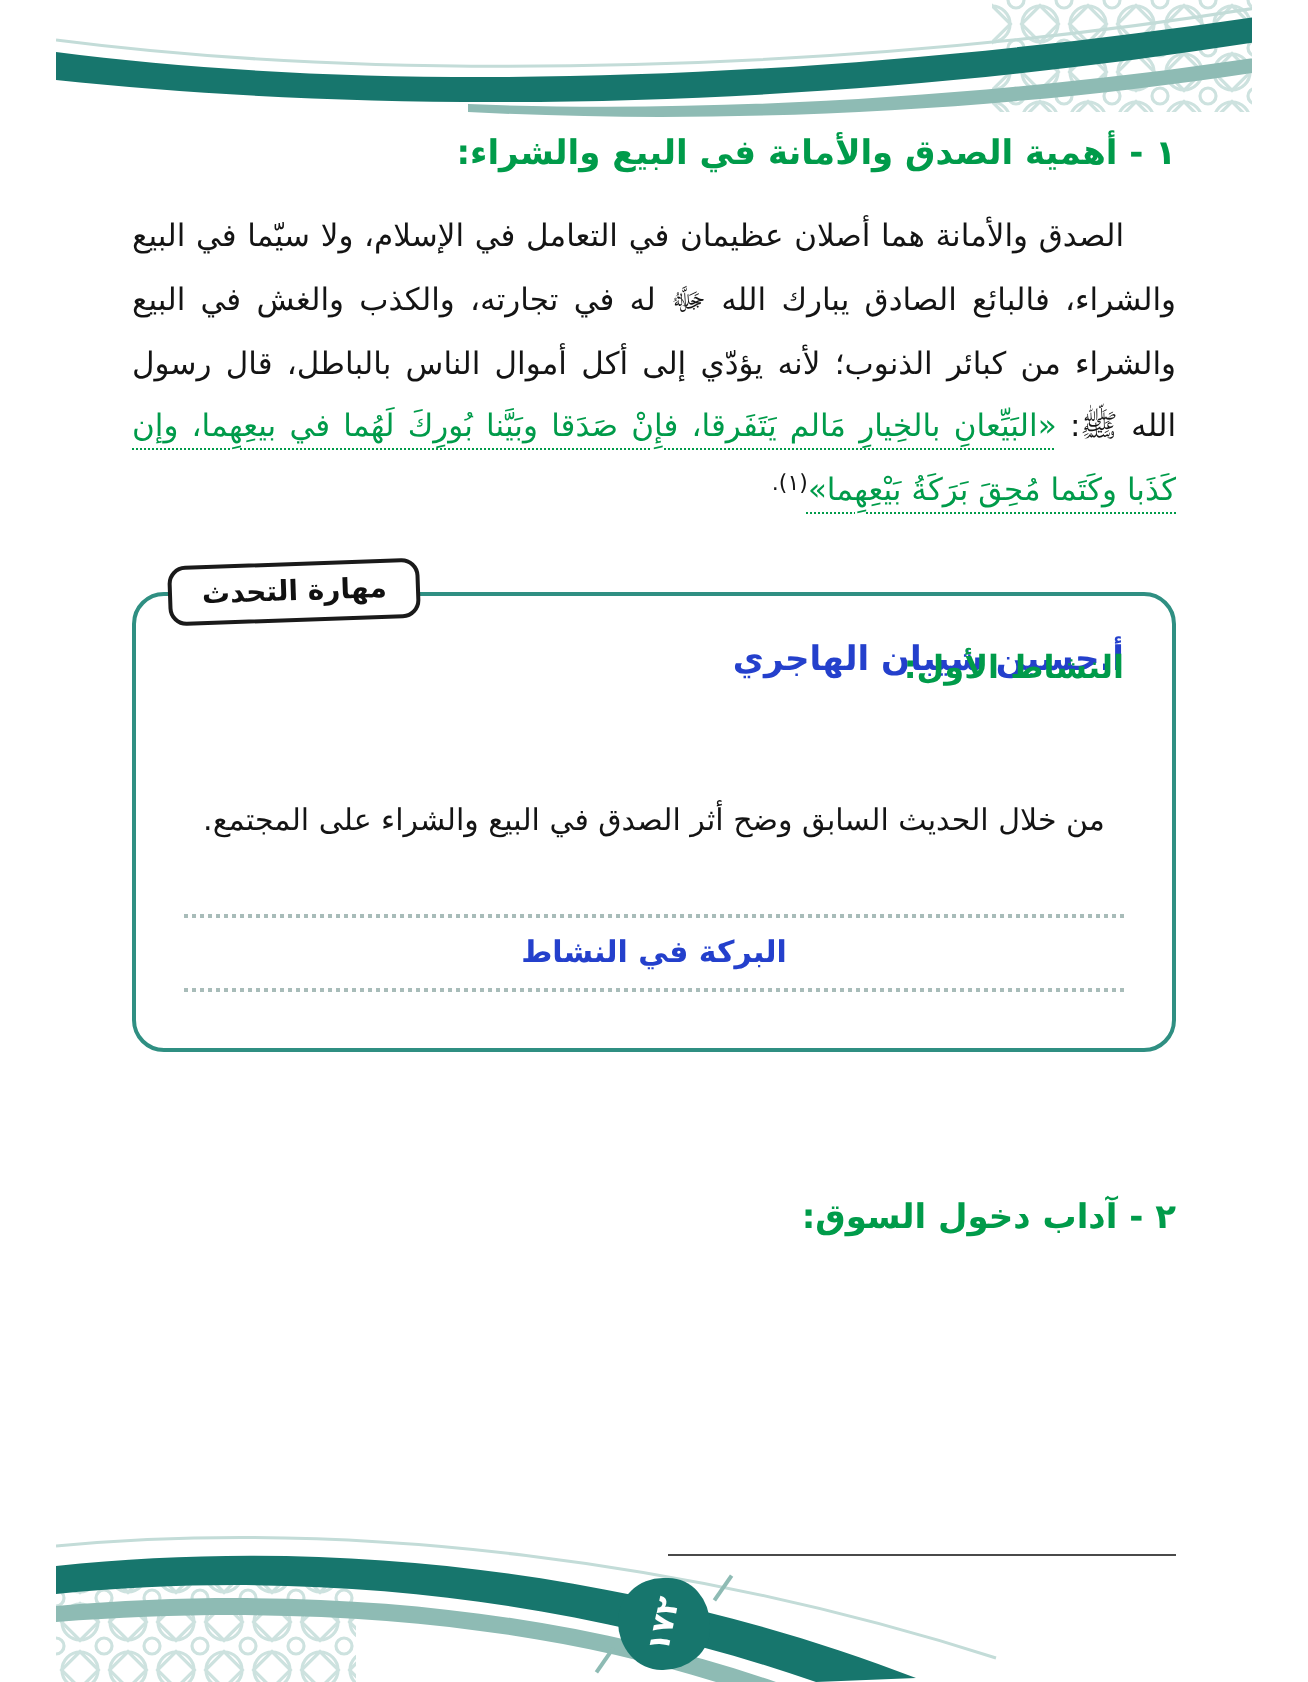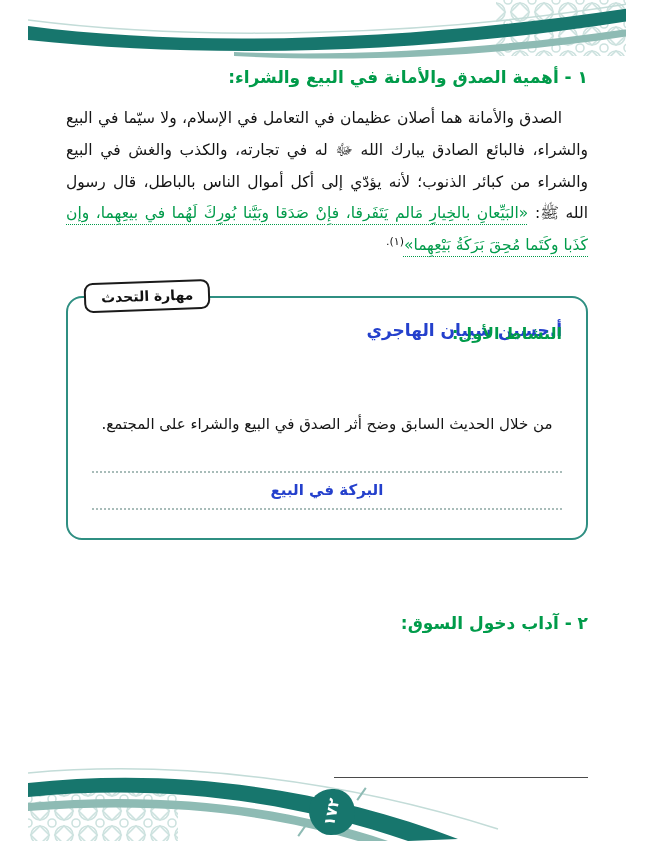--- a/index.html
+++ b/index.html
@@ -53,21 +53,21 @@
   .activity-top{position:relative;height:34px;}
   .activity-label{
     position:absolute;right:0;top:4px;
     color:var(--green,#009b4a);font-weight:bold;font-size:16px;
   }
   .teacher-name{
     position:absolute;left:0;right:0;top:0;text-align:right;
     color:var(--blue,#2440cc);font-weight:bold;font-size:17px;
   }
   .activity-prompt{
-    margin-top:56px;text-align:center;font-size:15px;line-height:1.9;color:#141414;
+    margin-top:42px;text-align:center;font-size:15px;line-height:1.9;color:#141414;
   }
   .dotted-line{
     height:0;border-bottom:2px dotted var(--dots,#a8bcb9);margin-top:32px;
   }
   .answer-line{
     margin-top:8px;padding-bottom:9px;text-align:center;
     color:var(--blue,#2440cc);font-weight:bold;font-size:15px;
     border-bottom:2px dotted var(--dots,#a8bcb9);
   }
 
@@ -138,21 +138,21 @@
 
       <div class="activity-top">
         <div class="teacher-name">أ.حسين شيبان الهاجري</div>
         <div class="activity-label">النشاط الأول:</div>
       </div>
 
       <div class="activity-prompt">من خلال الحديث السابق وضح أثر الصدق في البيع والشراء على المجتمع.</div>
 
       <div class="dotted-line"></div>
 
-      <div class="answer-line">البركة في البيع</div>
+      <div class="answer-line">البركة في النشاط</div>
     </div>
 
     <div class="section-heading section2-heading">٢ - آداب دخول السوق:</div>
 
   </div>
 
   <div class="footnote-wrap">
     <div class="footnote-divider"></div>
   </div>
 

